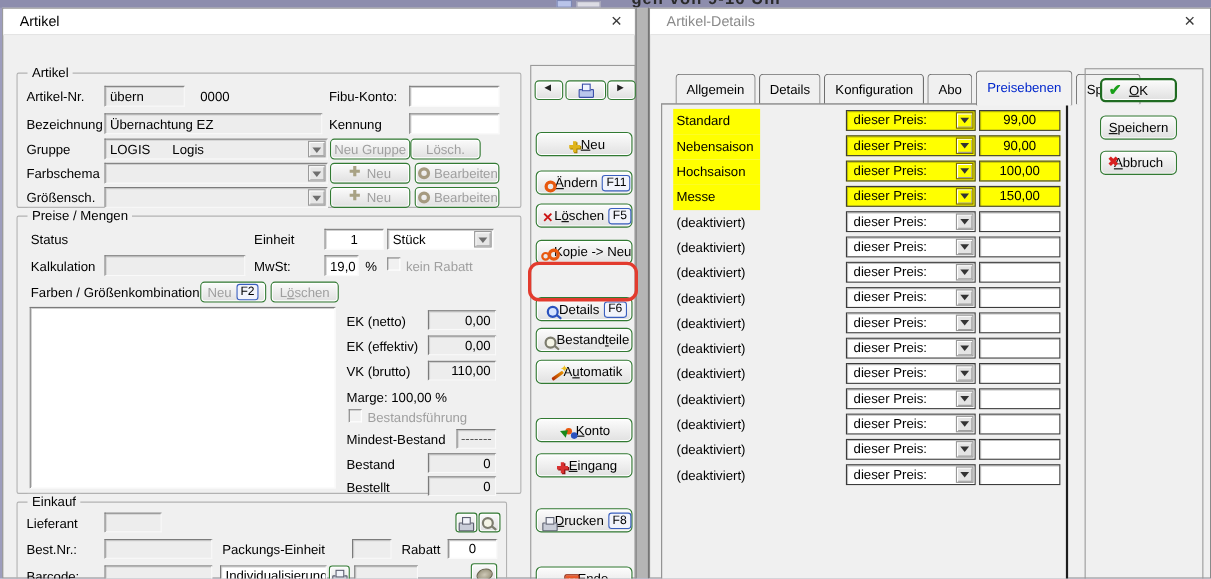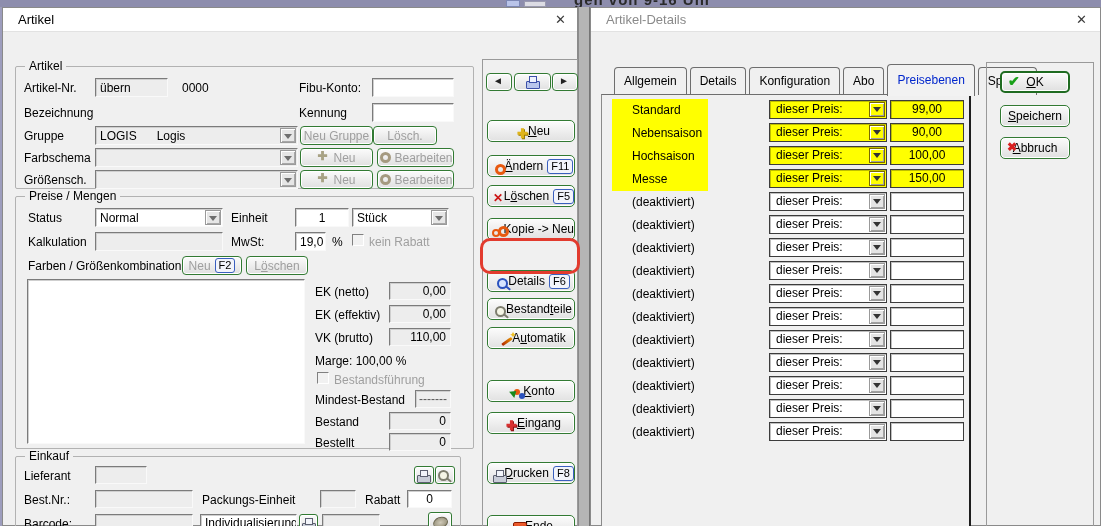--- a/index.html
+++ b/index.html
@@ -111,21 +111,21 @@
             padding-left:13px;box-sizing:border-box}
   .tab{height:19px;line-height:19px;padding:4px 9px;margin-right:3px;background:#f0f0f0;border:1px solid #6e6e6e;
        border-bottom:none;border-radius:4px 4px 0 0;font-size:12px;position:relative;cursor:default;white-space:nowrap}
   .tab.active{height:23px;line-height:23px;color:#0026cc;z-index:3;margin-bottom:-1px;background:#f2f2f2}
   .tabpanel{position:absolute;left:10px;top:63px;width:370px;height:452px;background:#f0f0f0;box-sizing:border-box;
             border-top:1px solid #6e6e6e;border-left:1px solid #8a8a8a;border-right:2px solid #1d1d1d;border-bottom:3px solid #111}
 
   
   .price-rows{position:absolute;left:0;top:4px;right:0}
   .price-row{position:relative;height:23px}
-  .price-row .pl{position:absolute;left:10px;top:0;width:76px;height:23px;line-height:23px;padding-left:20px;white-space:nowrap}
+  .price-row .pl{position:absolute;left:10px;top:0;width:76px;height:23px;line-height:23px;padding-left:3px;white-space:nowrap}
   .price-row.on .pl{background:#ffff00}
   .price-row .pc{position:absolute;left:167px;top:1px;width:118px;height:19px;background:#fff;box-sizing:border-box;
                  border:1px solid #3c3c3c;box-shadow:inset 1px 1px 0 rgba(0,0,0,.25);font-size:12px;line-height:17px;padding-left:6px;white-space:nowrap}
   .price-row.on .pc{background:#ffff00}
   .price-row .pa{position:absolute;right:1px;top:1px;width:16px;height:15px;background:#e4e4e4;box-sizing:border-box;
                  border:1px solid #999;box-shadow:inset 1px 1px 0 #fff,inset -1px -1px 0 #a0a0a0}
   .price-row .pa::after{content:"";position:absolute;left:3px;top:4px;border:4px solid transparent;border-top:5px solid #333}
   .price-row.on .pa{background:#ffff00;border-color:#7a6a00}
   .price-row .pv{position:absolute;left:288px;top:1px;width:74px;height:19px;background:#fff;box-sizing:border-box;
                  border:1px solid #3c3c3c;box-shadow:inset 1px 1px 0 rgba(0,0,0,.25);text-align:center;line-height:17px;font-size:12px}
@@ -158,20 +158,21 @@
 
     <div class="groupbox g-artikel">
       <span class="legend">Artikel</span>
       <span class="lbl" style="left:8px;top:14px">Artikel-Nr.</span>
       <div class="field" style="left:79px;top:11px;width:73px">übern</div>
       <span class="lbl" style="left:166px;top:14px">0000</span>
       <span class="lbl" style="left:283px;top:14px">Fibu-Konto:</span>
       <div class="field white" style="left:356px;top:11px;width:82px"></div>
 
       <span class="lbl" style="left:8px;top:39px">Bezeichnung</span>
+      <div class="field" style="left:79px;top:36px;width:198px">Übernachtung EZ</div>
       <span class="lbl" style="left:283px;top:39px">Kennung</span>
       <div class="field white" style="left:356px;top:36px;width:82px"></div>
 
       <span class="lbl" style="left:8px;top:62px">Gruppe</span>
       <div class="field" style="left:79px;top:59px;width:203px">
         <span>LOGIS      Logis</span>
         <span class="combo-arrow"></span>
       </div>
       <div class="gbtn dis" style="left:284px;top:59px;width:73px;height:19px">Neu Gruppe</div>
       <div class="gbtn dis" style="left:357px;top:59px;width:64px;height:19px">Lösch.</div>
@@ -199,24 +200,20 @@
       </div>
       <div class="gbtn dis" style="left:361px;top:103px;width:77px;height:19px">
         <span class="icon icon-ring-gray"></span>
         <span>Bearbeiten</span>
       </div>
     </div>
 
     <div class="groupbox g-preise">
       <span class="legend">Preise / Mengen</span>
       <span class="lbl" style="left:12px;top:14px">Status</span>
-      <div class="field white" style="left:79px;top:11px;width:128px">
-        <span>Normal</span>
-        <span class="combo-arrow"></span>
-      </div>
       <span class="lbl" style="left:215px;top:14px">Einheit</span>
       <div class="field white center" style="left:279px;top:11px;width:54px">1</div>
       <div class="field white" style="left:336px;top:11px;width:97px">
         <span>Stück</span>
         <span class="combo-arrow"></span>
       </div>
 
       <span class="lbl" style="left:12px;top:38px">Kalkulation</span>
       <div class="field" style="left:79px;top:35px;width:128px"></div>
       <span class="lbl" style="left:215px;top:38px">MwSt:</span>

